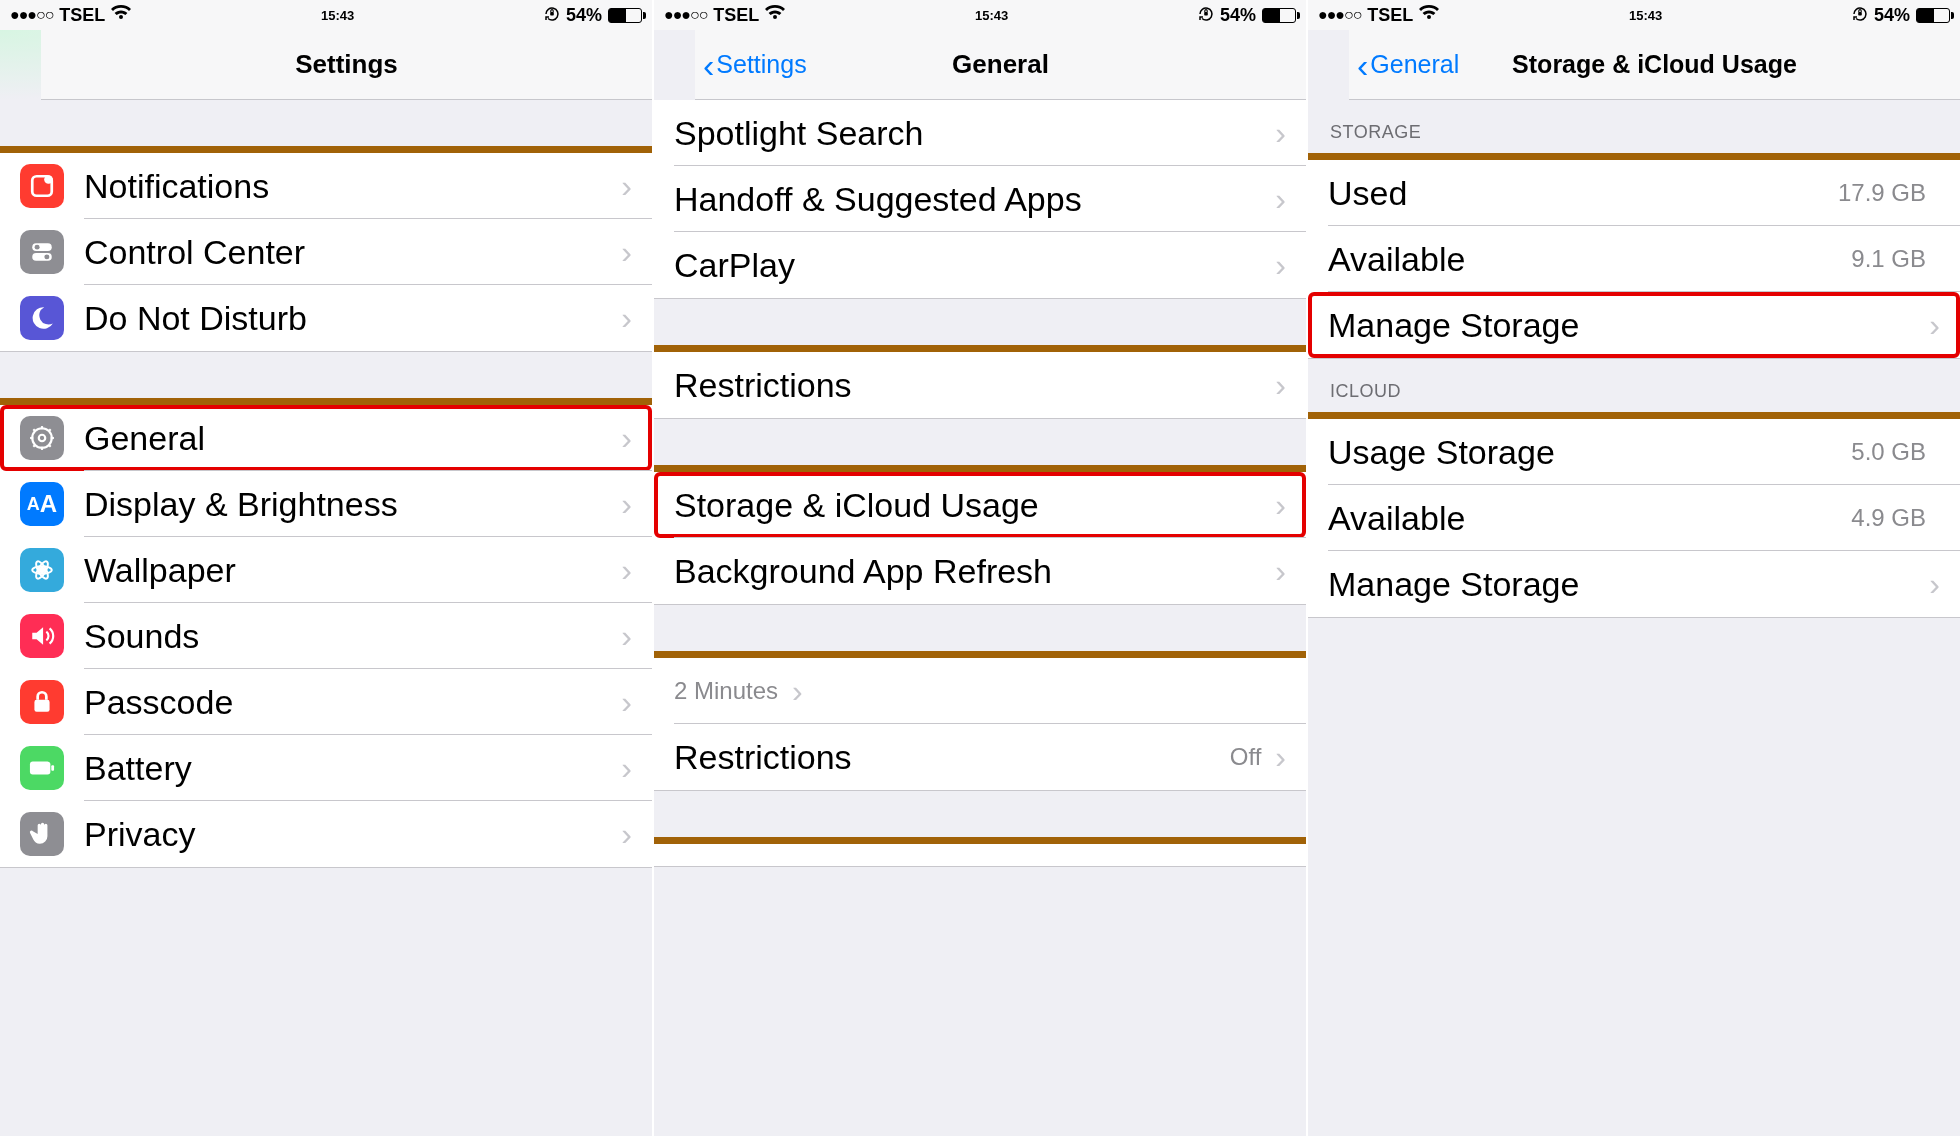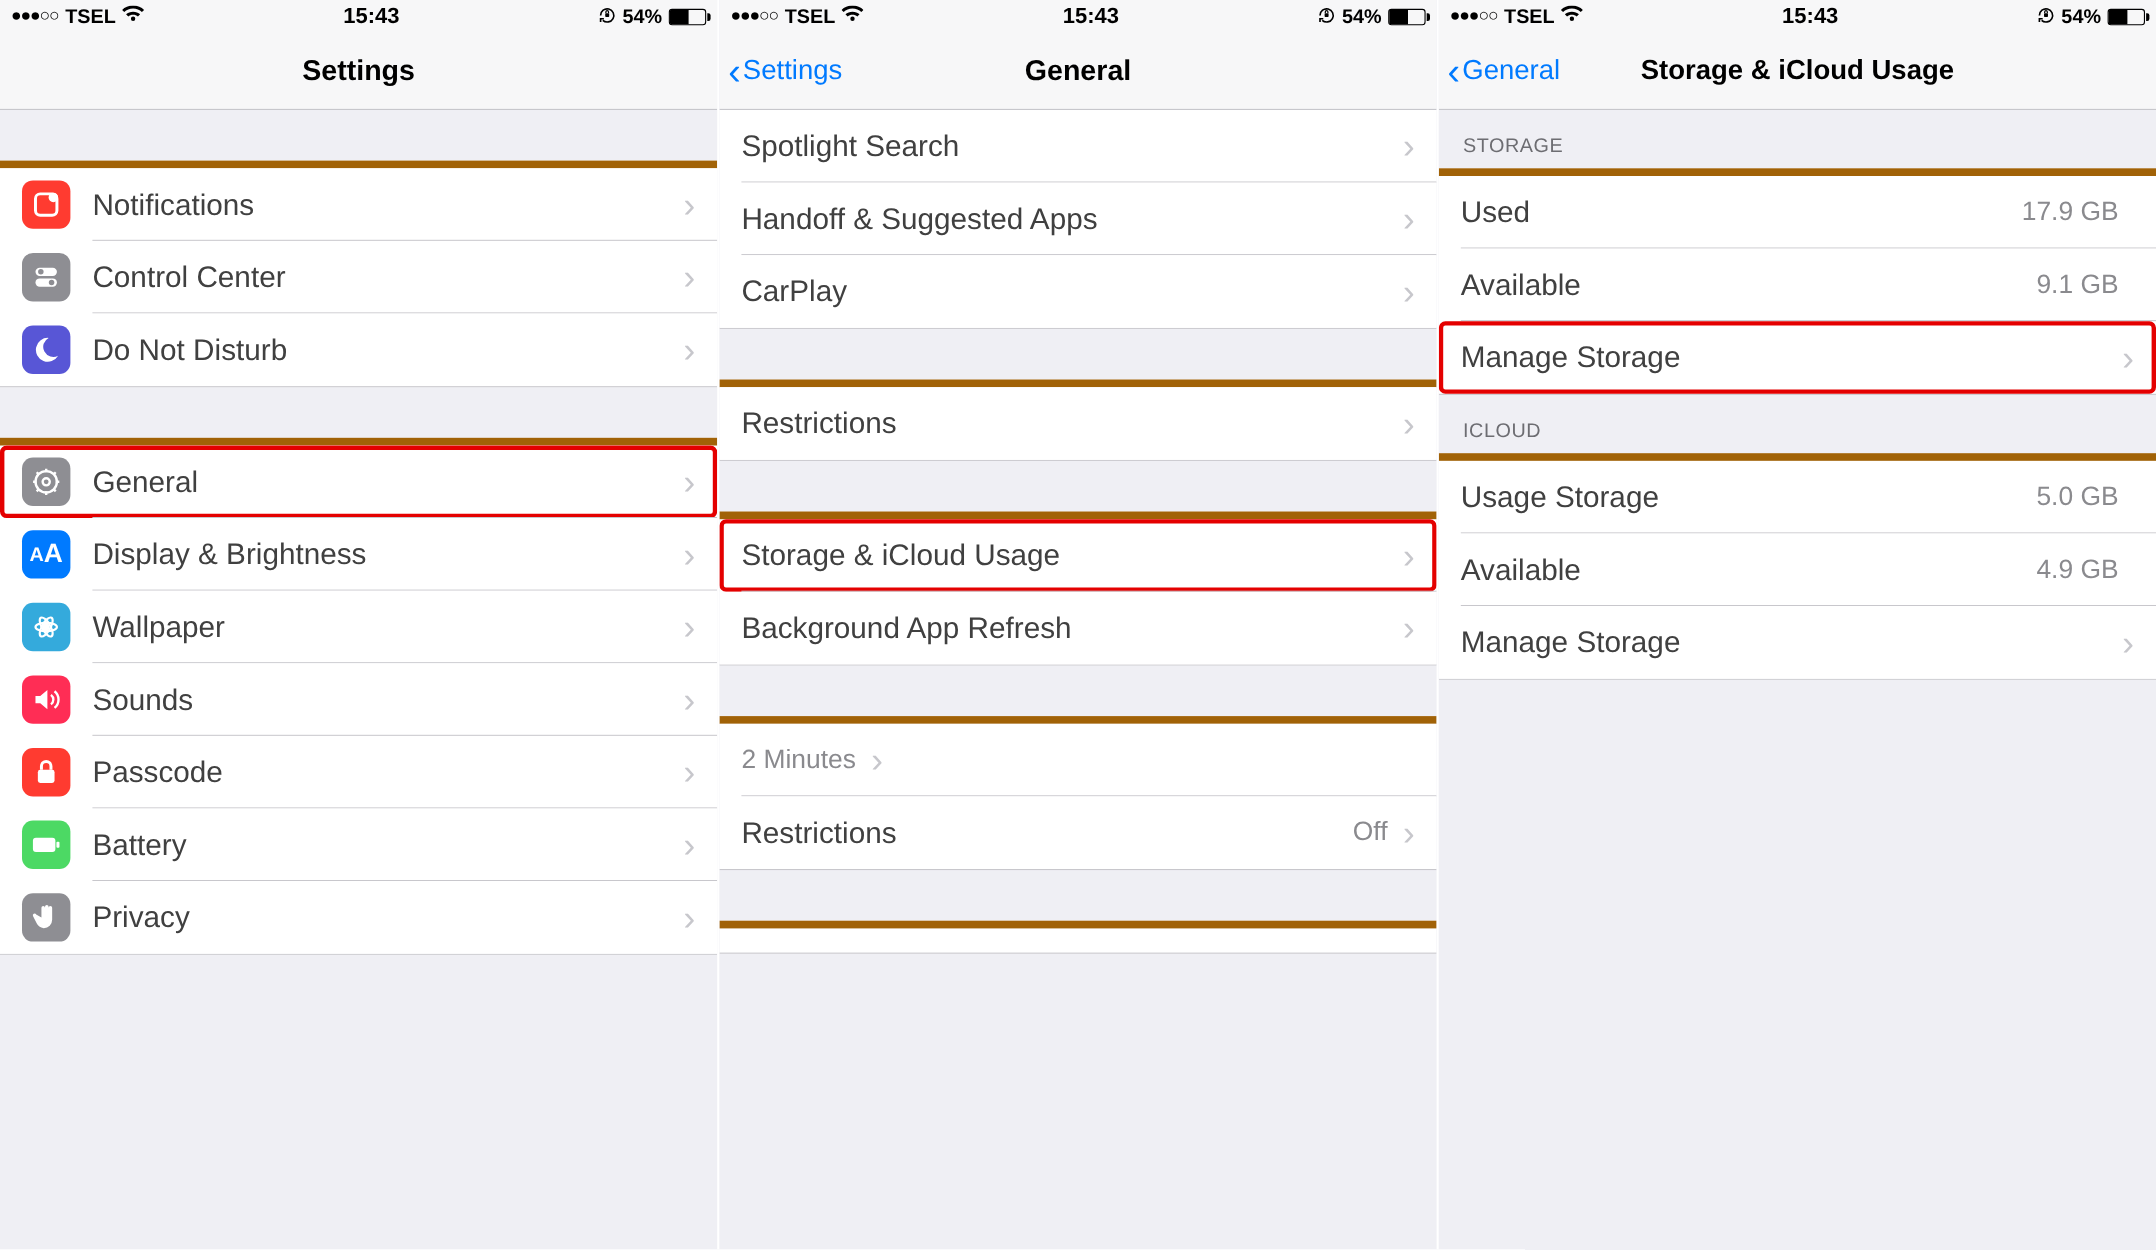--- a/index.html
+++ b/index.html
@@ -6,44 +6,44 @@
   body { font-family: -apple-system, "Helvetica Neue", Helvetica, Arial, sans-serif; background: #fff; }
   .stage { width: 1960px; height: 1136px; display: flex; }
   .phone { flex: 1; height: 100%; background: #efeff4; position: relative; overflow: hidden; border-right: 2px solid #fff; }
   .phone:last-child { border-right: none; }
 
   
   .status { height: 30px; background: #f7f7f8; display: flex; align-items: center; justify-content: space-between; padding: 0 10px; font-size: 18px; font-weight: 600; color: #000; }
   .status .left, .status .right { display: flex; align-items: center; gap: 6px; }
   .status .dots { letter-spacing: -1px; font-size: 16px; }
   .status .wifi { font-size: 17px; }
-  .status .time { font-weight: 600; font-size: 20px;}
+  .status .time { font-weight: 600; font-size: 13px;}
   .status .lock { font-size: 14px; }
   .battery-wrap { display: flex; align-items: center; gap: 4px; }
   .battery { width: 34px; height: 15px; border: 1.6px solid #000; border-radius: 3px; position: relative; }
   .battery::after { content:''; position:absolute; right:-5px; top:3px; width:3px; height:7px; background:#000; border-radius:0 2px 2px 0;}
   .battery .fill { background:#000; height:100%; border-radius:1px 0 0 1px;}
 
   
-  .nav { height: 70px; background: #f7f7f8; border-bottom: 1px solid #c7c7cc; display: flex; align-items: center; justify-content: center; position: relative; }
+  .nav { height: 70px; background: #f7f7f8; border-bottom: 1px solid #c7c7cc; display: flex; align-items: center; justify-content: center; position: relative; margin-left: 41px; }
   .nav .title { font-size: 26px; font-weight: 600; color: #000; }
   .nav .back { position: absolute; left: 8px; display: flex; align-items: center; color: #007aff; font-size: 25px; gap: 2px; }
   .nav .back .chev { font-size: 34px; font-weight: 300; line-height: 1; }
 
   
   .group { background: #fff; border-top: 7px solid #a16207; border-bottom: 1px solid #c8c7cc; }
   .gap { height: 46px; }
   .section-header { padding: 22px 22px 10px 22px; font-size: 18px; color: #6d6d72; letter-spacing: 0.5px; }
 
   
   .cell { display: flex; align-items: center; min-height: 66px; padding: 0 20px 0 20px; position: relative; background:#fff;}
   .cell .sep { position:absolute; bottom:0; left:20px; right:0; height:1px; background:#c8c7cc; }
   .cell .icon { width: 44px; height: 44px; border-radius: 10px; margin-right: 20px; display:flex; align-items:center; justify-content:center; flex-shrink:0; }
   .cell.indent-icon .sep { left: 84px; }
-  .cell .label { font-size: 27px; color: #404040; flex:1; }
+  .cell .label { font-size: 34px; color: #000000; flex:1; }
   .cell .value { font-size: 24px; color: #8a8a8e; margin-right: 14px; }
   .chevron { color:#c7c7cc; font-size: 32px; font-weight:300; }
 
   
   .highlight { outline: 4px solid #e40000; outline-offset:-4px; border-radius:6px; }
 
   
   .ic-red { background:#ff3b30; }
   .ic-gray { background:#8e8e93; }
   .ic-indigo { background:#5856d6; }

